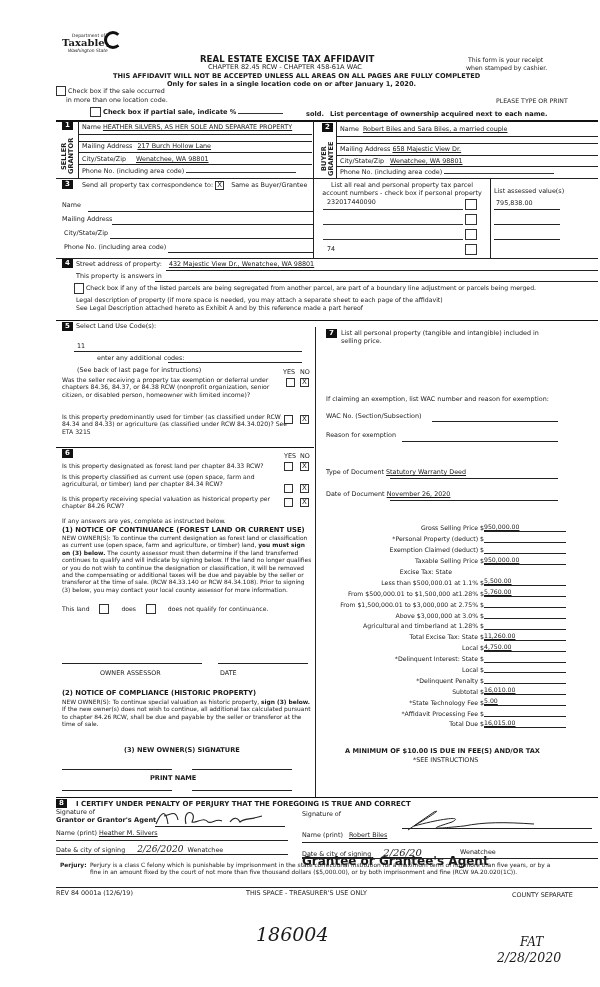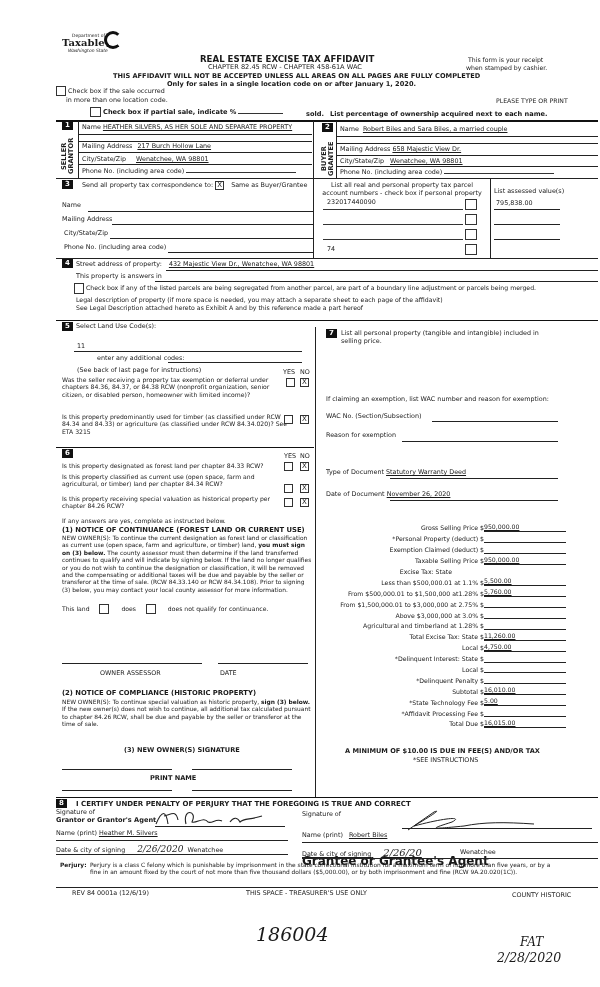--- a/index.html
+++ b/index.html
@@ -386,19 +386,19 @@
 </div>
 <div class="abs" style="left:460px;top:849px;">Wenatchee</div>
 <div class="hline" style="left:302px;top:858px;width:296px;"></div>
 
 <div class="abs" style="left:60px;top:862px;width:538px;font-size:5.9px;line-height:1.25;">
   <span class="b abs" style="left:0;top:0;">Perjury:</span>
   <div style="margin-left:30px;width:470px;">Perjury is a class C felony which is punishable by imprisonment in the state correctional institution for a maximum term of not more than five years, or by a fine in an amount fixed by the court of not more than five thousand dollars ($5,000.00), or by both imprisonment and fine (RCW 9A.20.020(1C)).</div>
 </div>
 <div class="hline" style="left:56px;top:887px;width:542px;"></div>
 
-<div class="abs" style="left:56px;top:890px;margin-left:16px;">REV 84 0001a (12/6/19)</div>
+<div class="abs" style="left:56px;top:890px;">REV 84 0001a (12/6/19)</div>
 <div class="abs" style="left:246px;top:890px;">THIS SPACE - TREASURER'S USE ONLY</div>
-<div class="abs" style="left:512px;top:892px;">COUNTY HISTORIC</div>
+<div class="abs" style="left:512px;top:892px;">COUNTY SEPARATE</div>
 
 <div class="abs hand" style="left:256px;top:923px;font-size:19px;">186004</div>
 <div class="abs hand" style="left:520px;top:935px;font-size:12px;">FAT</div>
 <div class="abs hand" style="left:497px;top:950px;font-size:12.5px;">2/28/2020</div>
 
 </body></html>

